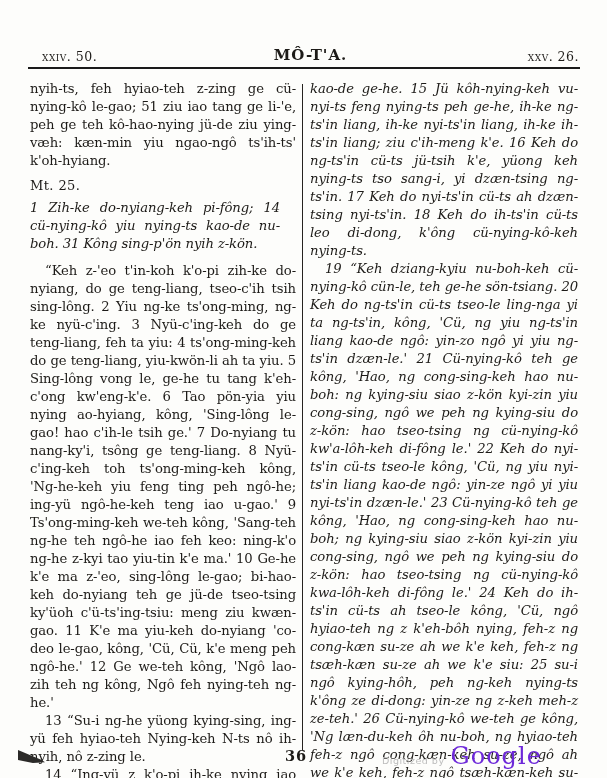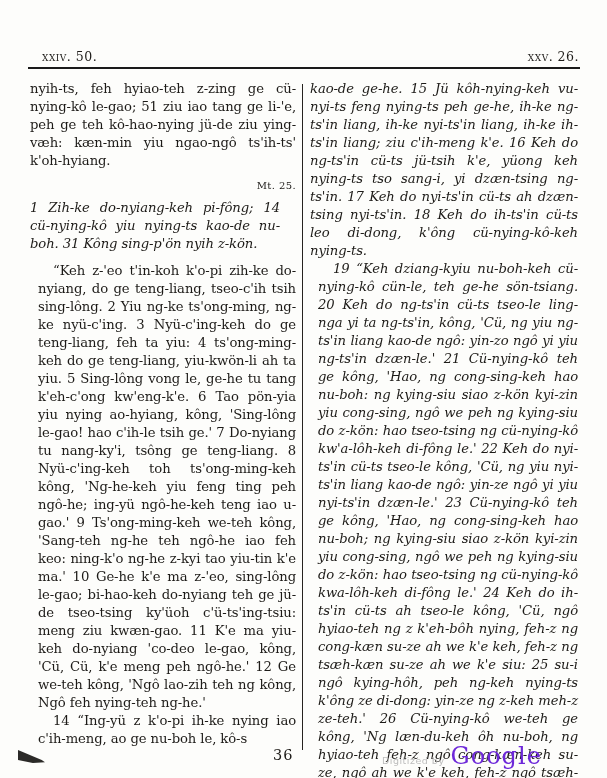--- a/index.html
+++ b/index.html
@@ -36,33 +36,33 @@
     font-size:13.2px;line-height:18px;text-align:justify;
     letter-spacing:-0.1px;
   }
   .col-left{left:0;}
   .col-right{left:280px;width:268px;font-style:italic;}
   .col-divider{
     position:absolute;left:272px;top:4px;width:1px;height:666px;
     background:#26231f;
   }
   p{margin:0;}
-  p.indent{text-indent:15px;margin-left:8px;}
+  p.indent{text-indent:15px;}
   .chapter-heading{
-    text-align:right;font-size:10px;margin:7px 0 4px 0;
+    text-align:left;font-size:13px;margin:7px 0 4px 0;
     letter-spacing:.4px;
   }
   .chapter-summary{
     font-style:italic;margin:0 16px 9px 0;
   }
 
   
   .page-number{
-    position:absolute;left:273px;top:747px;
-    font-size:14.5px;font-weight:normal;letter-spacing:1px;
+    position:absolute;left:285px;top:747px;
+    font-size:14.5px;font-weight:bold;letter-spacing:1px;
   }
   .watermark{
     position:absolute;left:382px;top:742px;width:210px;
     display:flex;align-items:baseline;gap:6px;
     user-select:none;
   }
   .watermark-small{
     font-family:"DejaVu Sans","Liberation Sans",sans-serif;
     font-size:9.5px;color:#bdbdbd;letter-spacing:.5px;
   }
@@ -76,32 +76,34 @@
     clip-path:polygon(0 8%, 88% 78%, 100% 95%, 55% 100%, 0 78%);
   }
 </style>
 </head>
 <body>
 
 <div class="page">
 
   <div class="running-head">
     <span class="head-ref">xxiv. 50.</span>
+    <span class="head-title">MÔ-T'A.</span>
     <span class="head-ref">xxv. 26.</span>
   </div>
 
   <div class="head-rule"></div>
 
   <div class="columns">
 
     <div class="col col-left">
       <p>nyih-ts, feh hyiao-teh z-zing ge cü-nying-kô le-gao; 51 ziu iao tang ge li-'e, peh ge teh kô-hao-nying jü-de ziu ying-væh: kæn-min yiu ngao-ngô ts'ih-ts' k'oh-hyiang.</p>
       <p class="chapter-heading">Mt. 25.</p>
       <p class="chapter-summary">1 Zih-ke do-nyiang-keh pi-fông; 14 cü-nying-kô yiu nying-ts kao-de nu-boh. 31 Kông sing-p'ön nyih z-kön.</p>
       <p class="indent">“Keh z-'eo t'in-koh k'o-pi zih-ke do-nyiang, do ge teng-liang, tseo-c'ih tsih sing-lông. 2 Yiu ng-ke ts'ong-ming, ng-ke nyü-c'ing. 3 Nyü-c'ing-keh do ge teng-liang, feh ta yiu: 4 ts'ong-ming-keh do ge teng-liang, yiu-kwön-li ah ta yiu. 5 Sing-lông vong le, ge-he tu tang k'eh-c'ong kw'eng-k'e. 6 Tao pön-yia yiu nying ao-hyiang, kông, 'Sing-lông le-gao! hao c'ih-le tsih ge.' 7 Do-nyiang tu nang-ky'i, tsông ge teng-liang. 8 Nyü-c'ing-keh toh ts'ong-ming-keh kông, 'Ng-he-keh yiu feng ting peh ngô-he; ing-yü ngô-he-keh teng iao u-gao.' 9 Ts'ong-ming-keh we-teh kông, 'Sang-teh ng-he teh ngô-he iao feh keo: ning-k'o ng-he z-kyi tao yiu-tin k'e ma.' 10 Ge-he k'e ma z-'eo, sing-lông le-gao; bi-hao-keh do-nyiang teh ge jü-de tseo-tsing ky'üoh c'ü-ts'ing-tsiu: meng ziu kwæn-gao. 11 K'e ma yiu-keh do-nyiang 'co-deo le-gao, kông, 'Cü, Cü, k'e meng peh ngô-he.' 12 Ge we-teh kông, 'Ngô lao-zih teh ng kông, Ngô feh nying-teh ng-he.'</p>
+      <p class="indent">13 “Su-i ng-he yüong kying-sing, ing-yü feh hyiao-teh Nying-keh N-ts nô ih-nyih, nô z-zing le.</p>
       <p class="indent">14 “Ing-yü z k'o-pi ih-ke nying iao c'ih-meng, ao ge nu-boh le, kô-s</p>
     </div>
 
     <div class="col-divider"></div>
 
     <div class="col col-right">
       <p>kao-de ge-he. 15 Jü kôh-nying-keh vu-nyi-ts feng nying-ts peh ge-he, ih-ke ng-ts'in liang, ih-ke nyi-ts'in liang, ih-ke ih-ts'in liang; ziu c'ih-meng k'e. 16 Keh do ng-ts'in cü-ts jü-tsih k'e, yüong keh nying-ts tso sang-i, yi dzæn-tsing ng-ts'in. 17 Keh do nyi-ts'in cü-ts ah dzæn-tsing nyi-ts'in. 18 Keh do ih-ts'in cü-ts leo di-dong, k'ông cü-nying-kô-keh nying-ts.</p>
       <p class="indent">19 “Keh dziang-kyiu nu-boh-keh cü-nying-kô cün-le, teh ge-he sön-tsiang. 20 Keh do ng-ts'in cü-ts tseo-le ling-nga yi ta ng-ts'in, kông, 'Cü, ng yiu ng-ts'in liang kao-de ngô: yin-zo ngô yi yiu ng-ts'in dzæn-le.' 21 Cü-nying-kô teh ge kông, 'Hao, ng cong-sing-keh hao nu-boh: ng kying-siu siao z-kön kyi-zin yiu cong-sing, ngô we peh ng kying-siu do z-kön: hao tseo-tsing ng cü-nying-kô kw'a-lôh-keh di-fông le.' 22 Keh do nyi-ts'in cü-ts tseo-le kông, 'Cü, ng yiu nyi-ts'in liang kao-de ngô: yin-ze ngô yi yiu nyi-ts'in dzæn-le.' 23 Cü-nying-kô teh ge kông, 'Hao, ng cong-sing-keh hao nu-boh; ng kying-siu siao z-kön kyi-zin yiu cong-sing, ngô we peh ng kying-siu do z-kön: hao tseo-tsing ng cü-nying-kô kwa-lôh-keh di-fông le.' 24 Keh do ih-ts'in cü-ts ah tseo-le kông, 'Cü, ngô hyiao-teh ng z k'eh-bôh nying, feh-z ng cong-kæn su-ze ah we k'e keh, feh-z ng tsæh-kæn su-ze ah we k'e siu: 25 su-i ngô kying-hôh, peh ng-keh nying-ts k'ông ze di-dong: yin-ze ng z-keh meh-z ze-teh.' 26 Cü-nying-kô we-teh ge kông, 'Ng læn-du-keh ôh nu-boh, ng hyiao-teh feh-z ngô cong-kæn-keh su-ze, ngô ah we k'e keh, feh-z ngô tsæh-kæn-keh su-ze ngô</p>
     </div>
 

